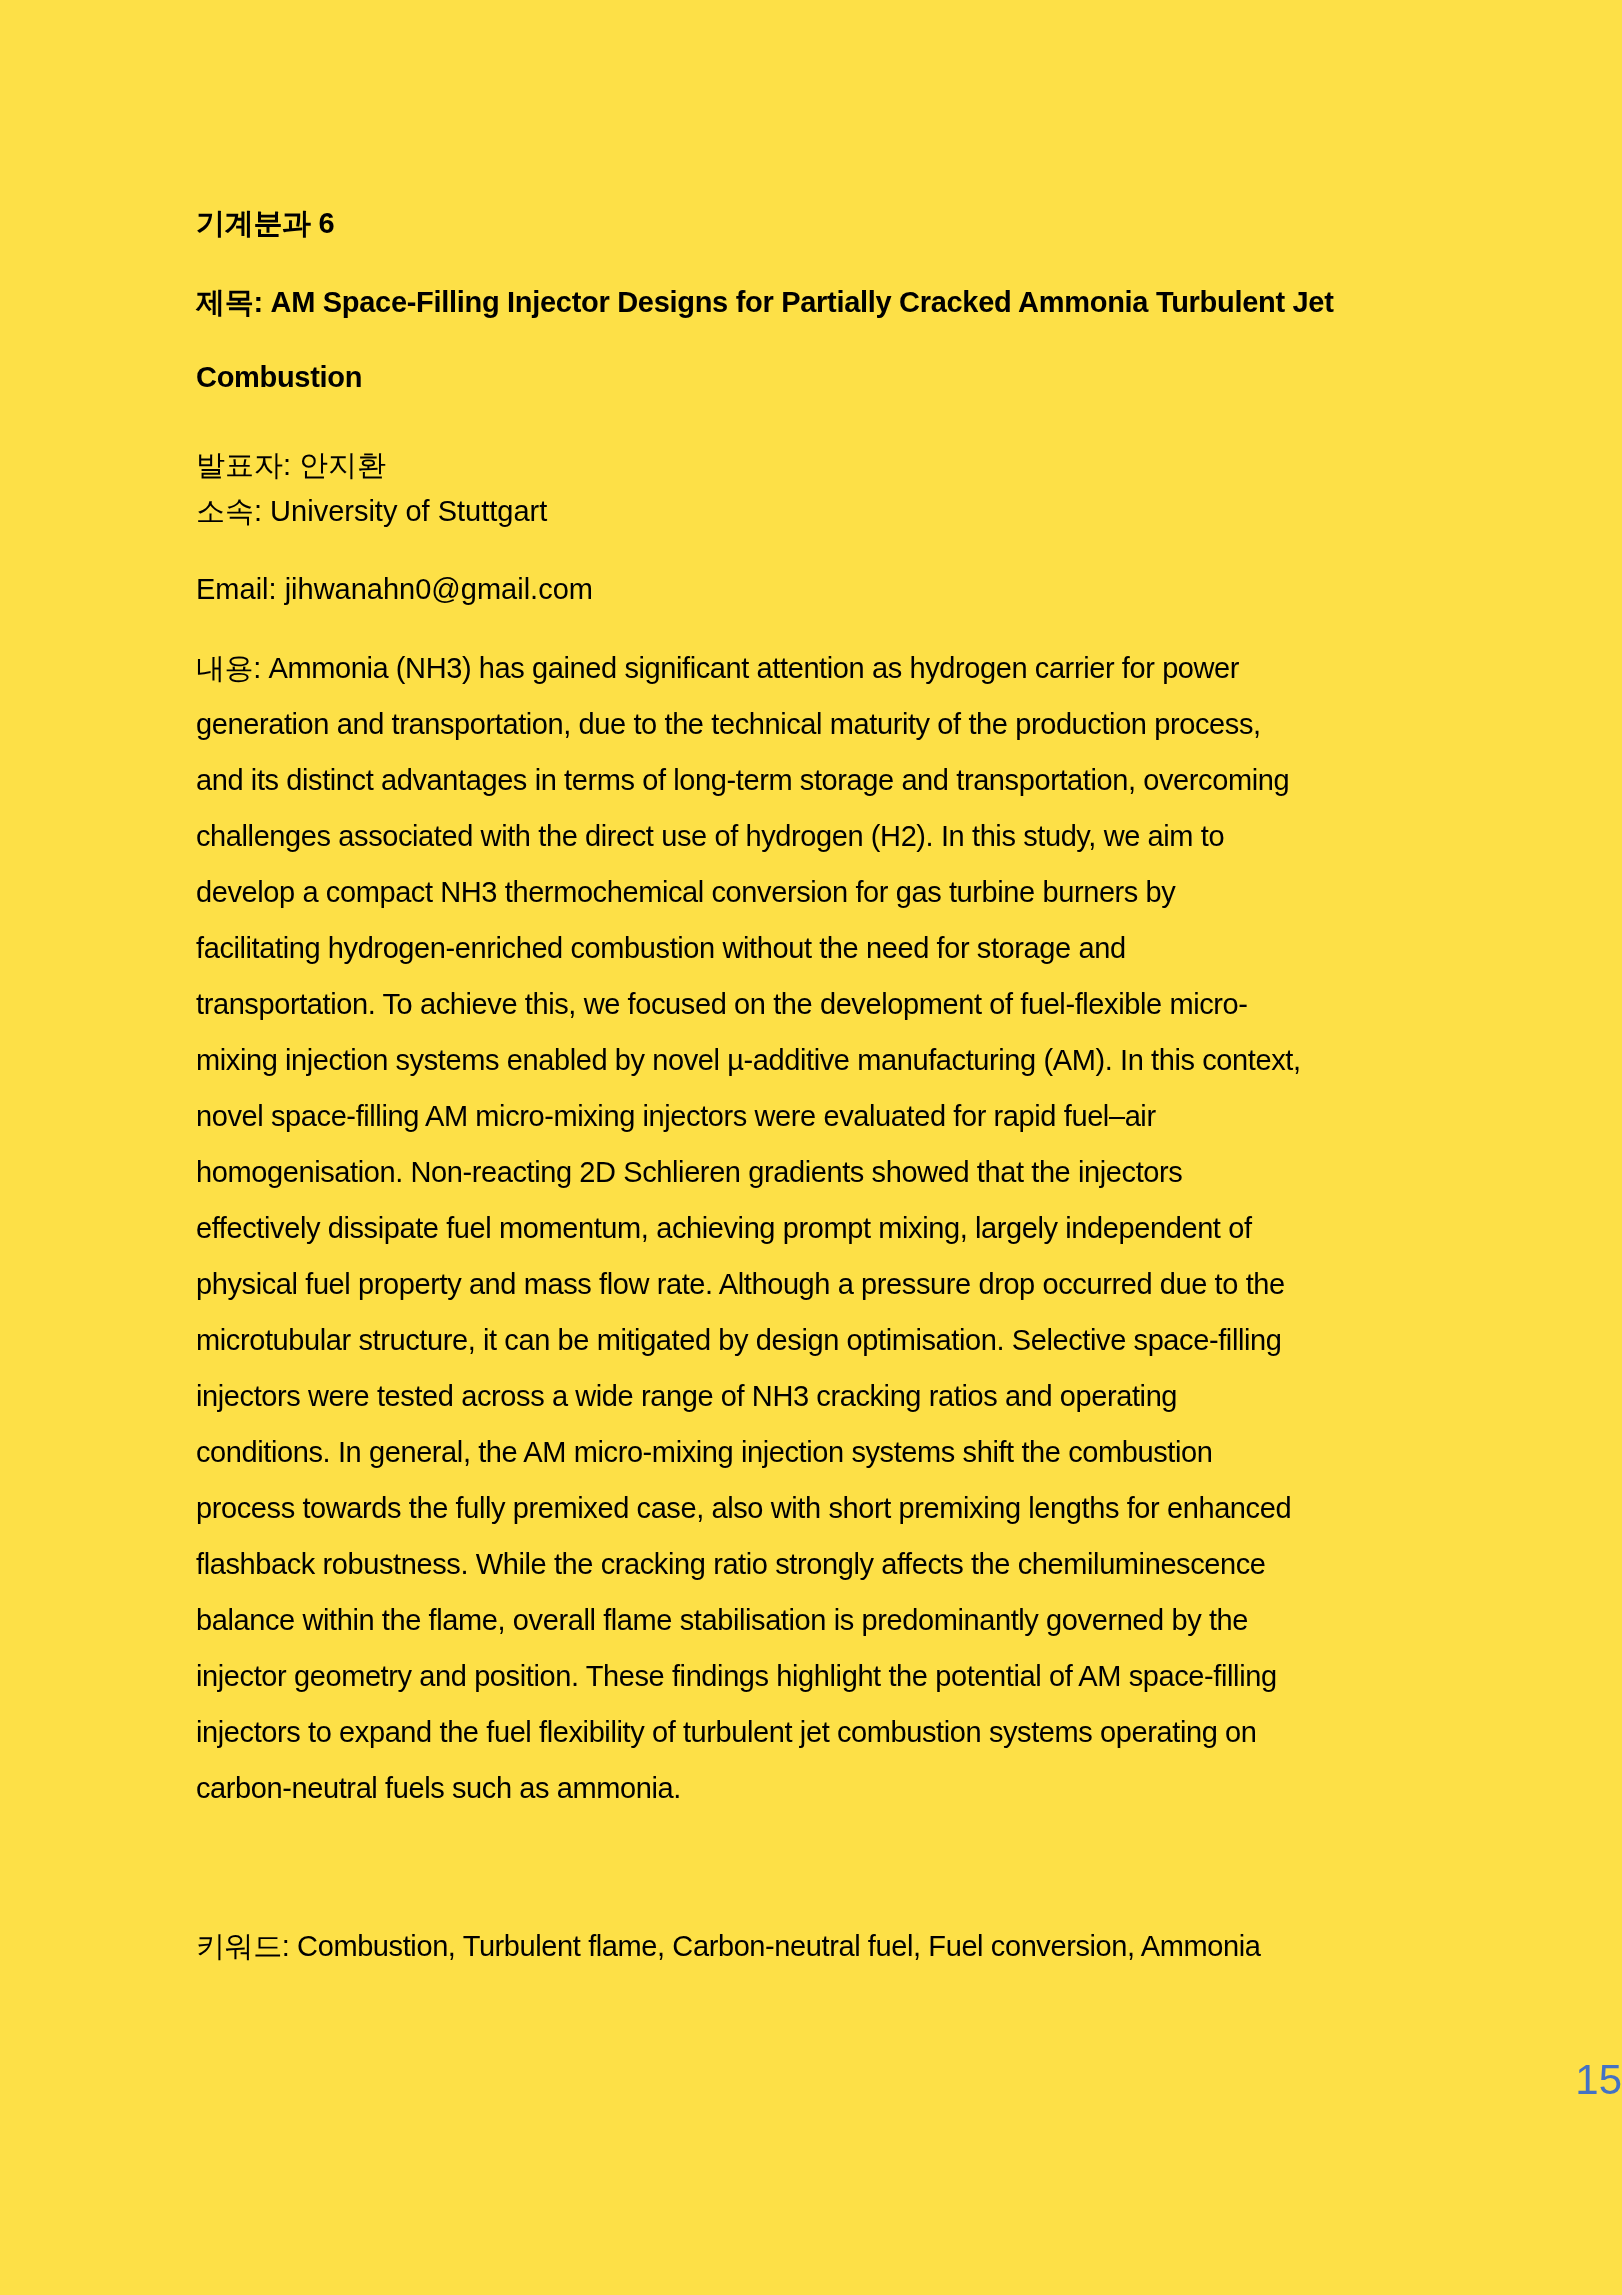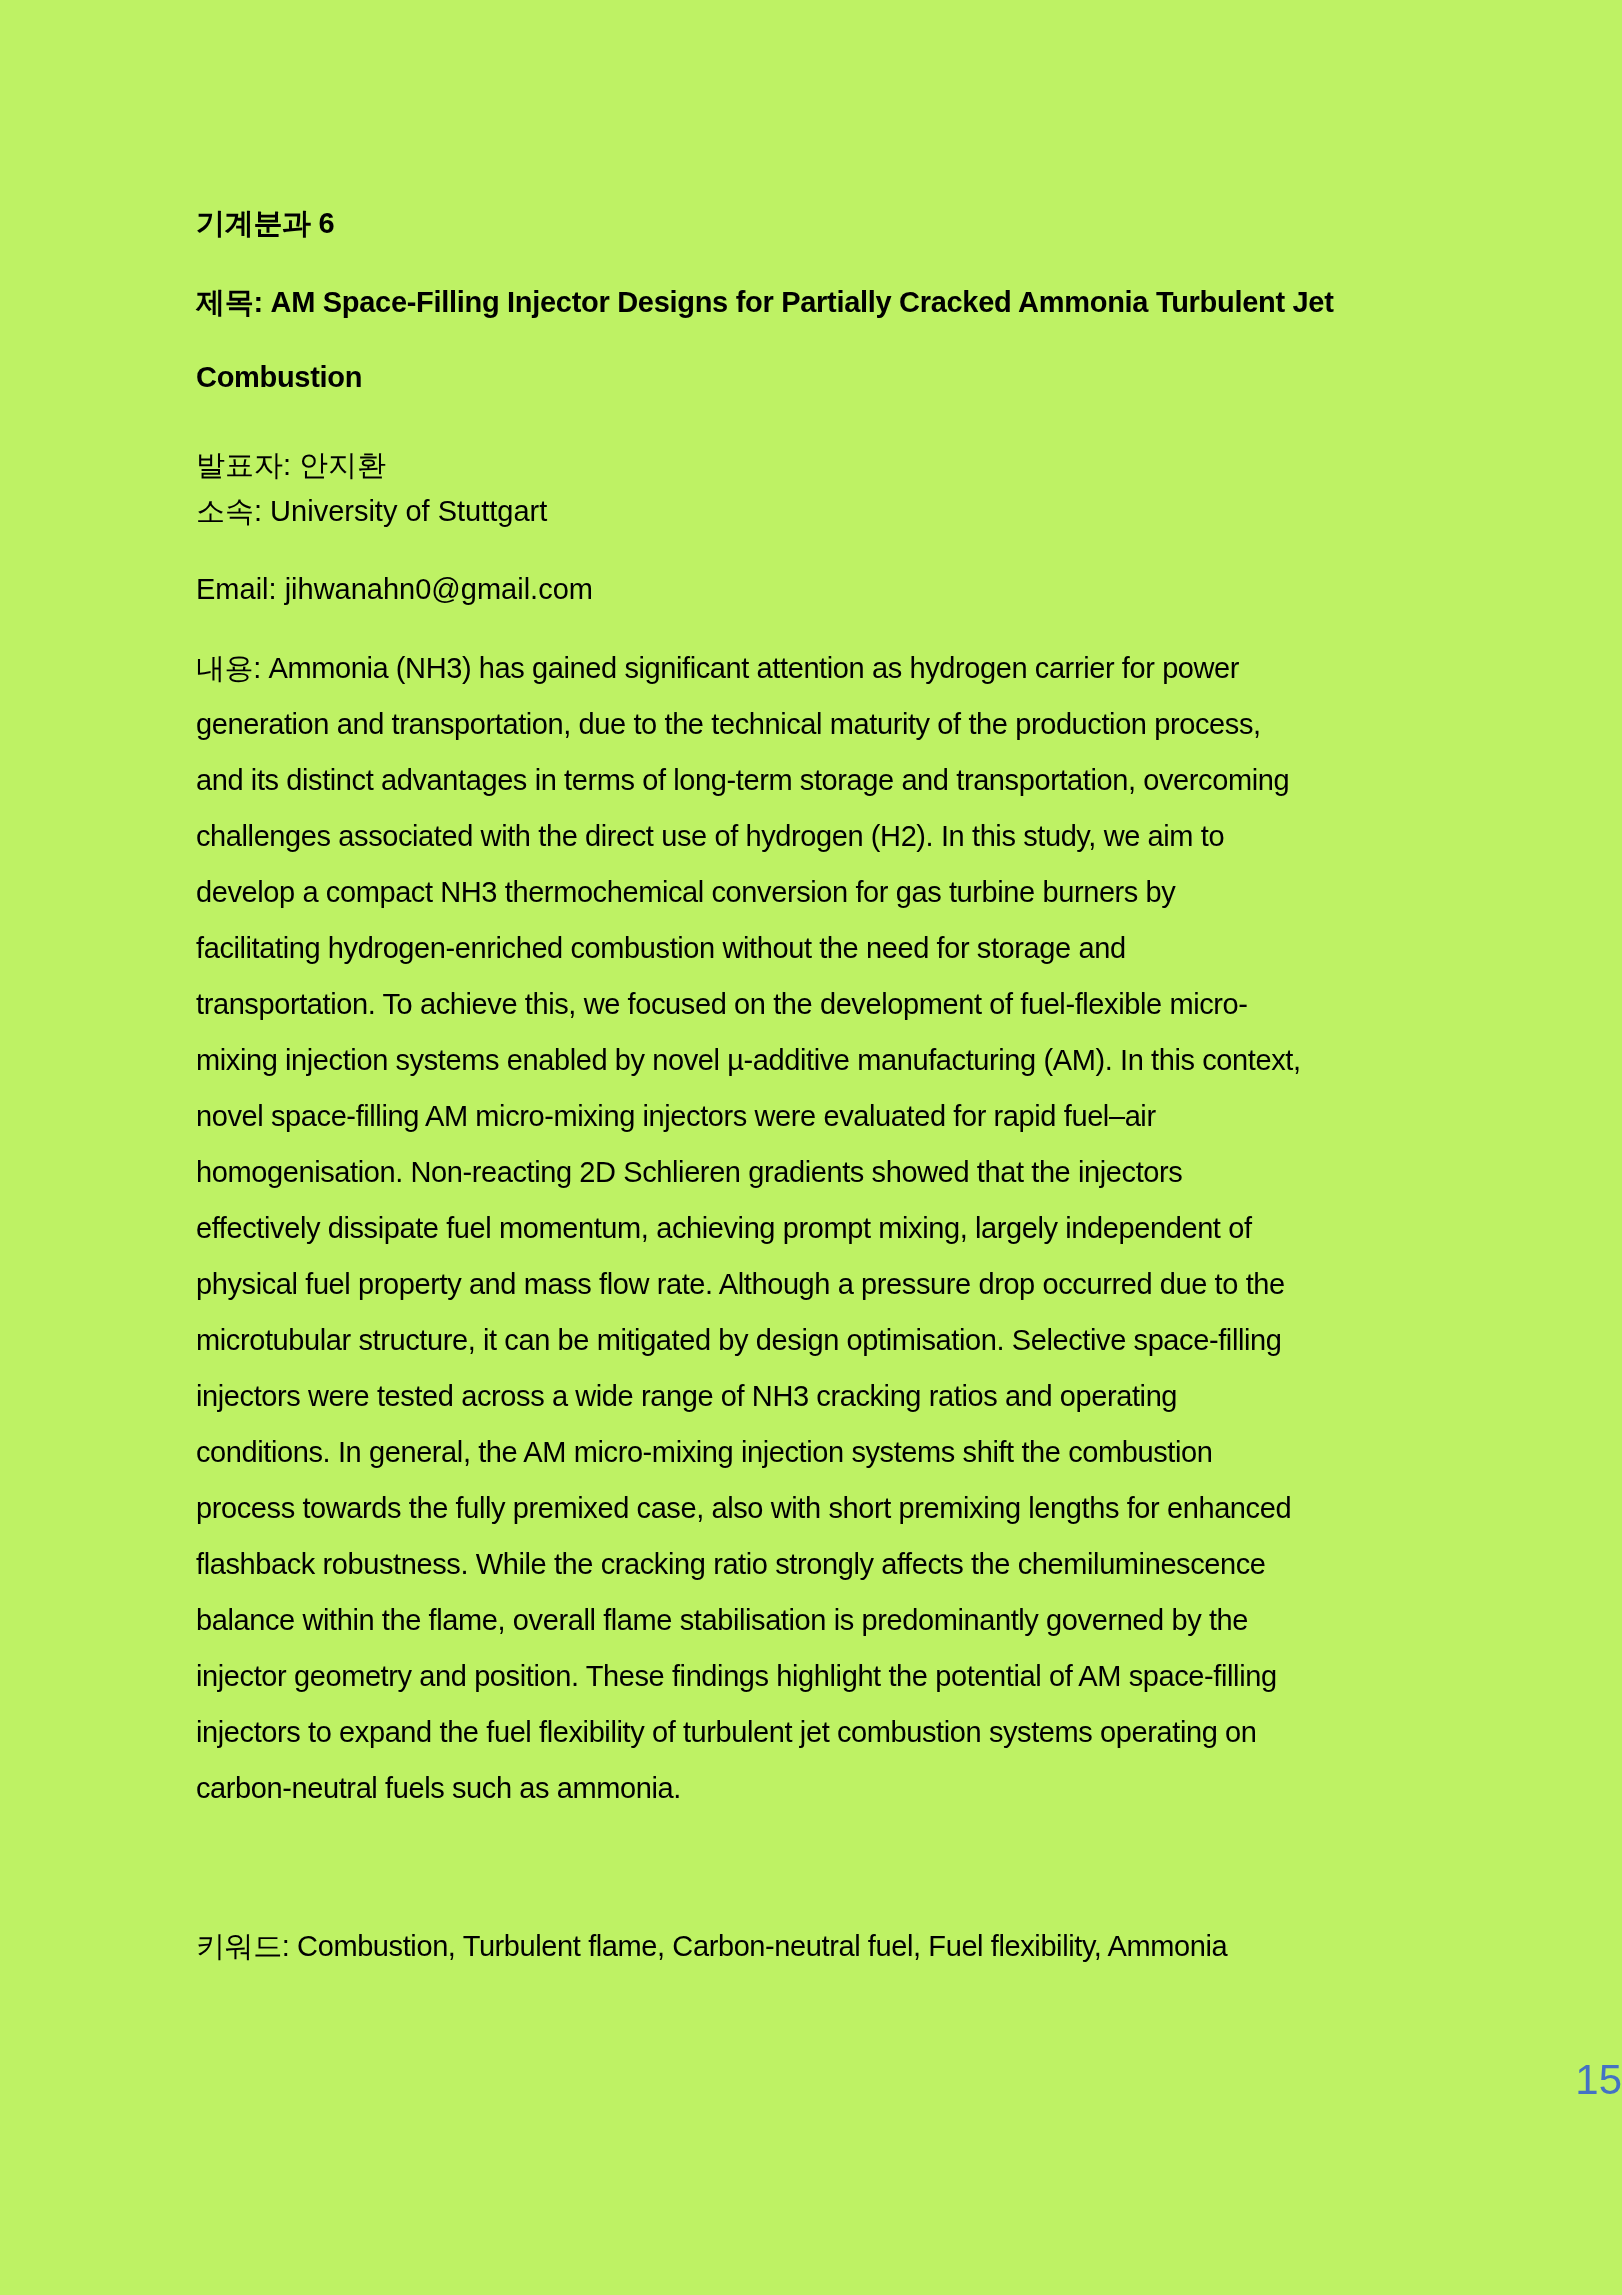--- a/index.html
+++ b/index.html
@@ -13,21 +13,21 @@
       position: relative;
       overflow: hidden;
       font-family: "Liberation Sans", "DejaVu Sans", sans-serif;
       color: #000000;
     }
     .page {
       position: absolute;
       left: 0; top: 0;
       width: 1622px;
       height: 2295px;
-      background: #bef264;
+      background: #fde047;
     }
     .line {
       position: absolute;
       left: 196px;
       white-space: nowrap;
       font-size: 29px;
       line-height: 39px;
     }
     .bold {
       font-weight: bold;
@@ -98,18 +98,18 @@
     <span class="aline">injectors were tested across a wide range of NH3 cracking ratios and operating</span>
     <span class="aline">conditions. In general, the AM micro-mixing injection systems shift the combustion</span>
     <span class="aline">process towards the fully premixed case, also with short premixing lengths for enhanced</span>
     <span class="aline">flashback robustness. While the cracking ratio strongly affects the chemiluminescence</span>
     <span class="aline">balance within the flame, overall flame stabilisation is predominantly governed by the</span>
     <span class="aline">injector geometry and position. These findings highlight the potential of AM space-filling</span>
     <span class="aline">injectors to expand the fuel flexibility of turbulent jet combustion systems operating on</span>
     <span class="aline">carbon-neutral fuels such as ammonia.</span>
   </div>
 
-  <div class="line keywords">키워드: Combustion, Turbulent flame, Carbon-neutral fuel, Fuel flexibility, Ammonia</div>
+  <div class="line keywords">키워드: Combustion, Turbulent flame, Carbon-neutral fuel, Fuel conversion, Ammonia</div>
 
   <div class="page-number">15</div>
 
 </div>
 
 
 </body></html>

